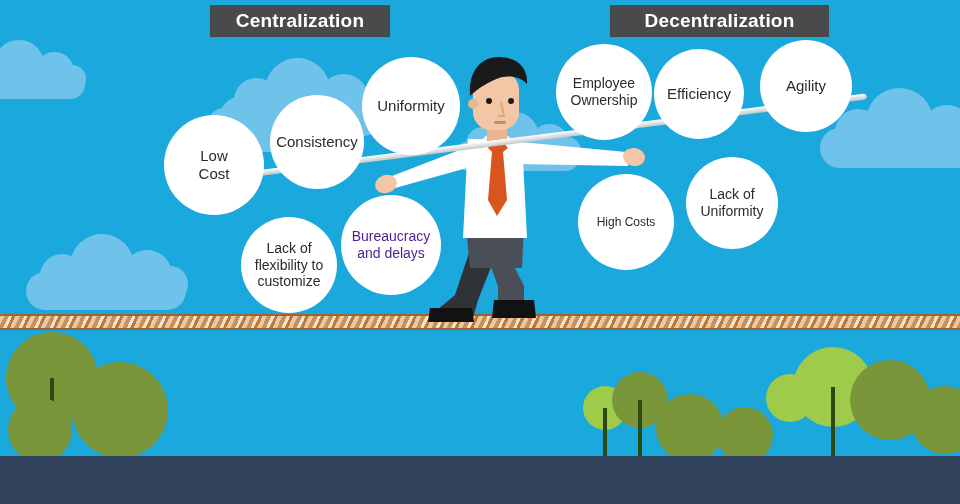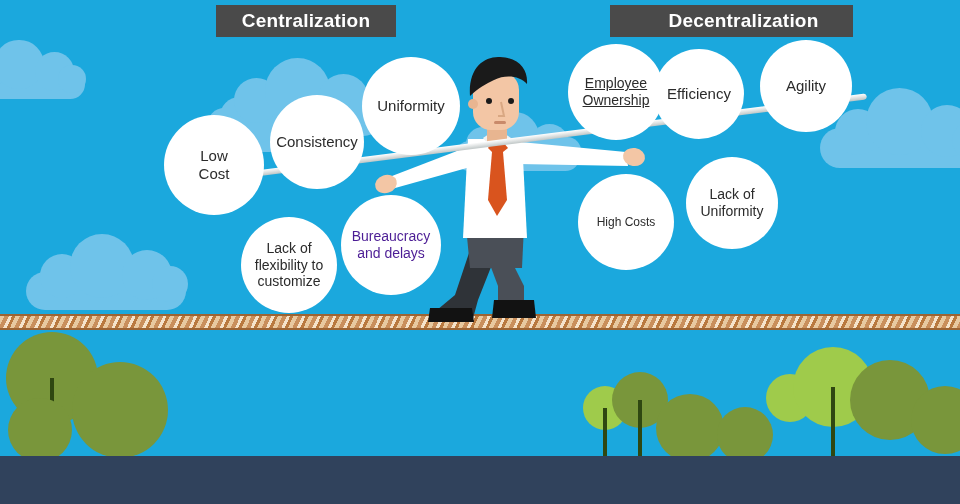--- a/index.html
+++ b/index.html
@@ -247,39 +247,39 @@
       </div>
       <div class="bubble" style="left: 362px; top: 57px; width: 98px; height: 98px; font-size: 15px; color: rgb(43, 43, 43);">
         <span>Uniformity</span>
       </div>
       <div class="bubble" style="left: 241px; top: 217px; width: 96px; height: 96px; font-size: 14px; color: rgb(43, 43, 43);">
         <span>Lack of<br>flexibility to<br>customize</span>
       </div>
       <div class="bubble" style="left: 341px; top: 195px; width: 100px; height: 100px; font-size: 14px; color: #4c1d95;">
         <span>Bureaucracy<br>and delays</span>
       </div>
-      <div class="bubble" style="left: 568px; top: 44px; width: 96px; height: 96px; font-size: 14px; color: rgb(43, 43, 43); text-decoration: underline;">
+      <div class="bubble" style="left: 556px; top: 44px; width: 96px; height: 96px; font-size: 14px; color: rgb(43, 43, 43);">
         <span>Employee<br>Ownership</span>
       </div>
       <div class="bubble" style="left: 654px; top: 49px; width: 90px; height: 90px; font-size: 15px; color: rgb(43, 43, 43);">
         <span>Efficiency</span>
       </div>
       <div class="bubble" style="left: 760px; top: 40px; width: 92px; height: 92px; font-size: 15px; color: rgb(43, 43, 43);">
         <span>Agility</span>
       </div>
       <div class="bubble" style="left: 578px; top: 174px; width: 96px; height: 96px; font-size: 12px; color: rgb(43, 43, 43);">
         <span>High Costs</span>
       </div>
       <div class="bubble" style="left: 686px; top: 157px; width: 92px; height: 92px; font-size: 14px; color: rgb(43, 43, 43);">
         <span>Lack of<br>Uniformity</span>
       </div>
     </div>
 
   <div id="headers-layer">
-      <div class="hdr" style="left: 216px; top: 5px; width: 180px; height: 32px; font-size: 19px; background: rgb(74, 74, 74); color: rgb(255, 255, 255);">
+      <div class="hdr" style="left: 210px; top: 5px; width: 180px; height: 32px; font-size: 19px; background: rgb(74, 74, 74); color: rgb(255, 255, 255);">
         <span>Centralization</span>
       </div>
-      <div class="hdr" style="left: 610px; top: 5px; width: 219px; height: 32px; font-size: 19px; background: rgb(74, 74, 74); color: rgb(255, 255, 255); padding-left: 24px;">
+      <div class="hdr" style="left: 610px; top: 5px; width: 219px; height: 32px; font-size: 19px; background: rgb(74, 74, 74); color: rgb(255, 255, 255);">
         <span>Decentralization</span>
       </div>
     </div>
 
 </div>
 
 </body></html>

